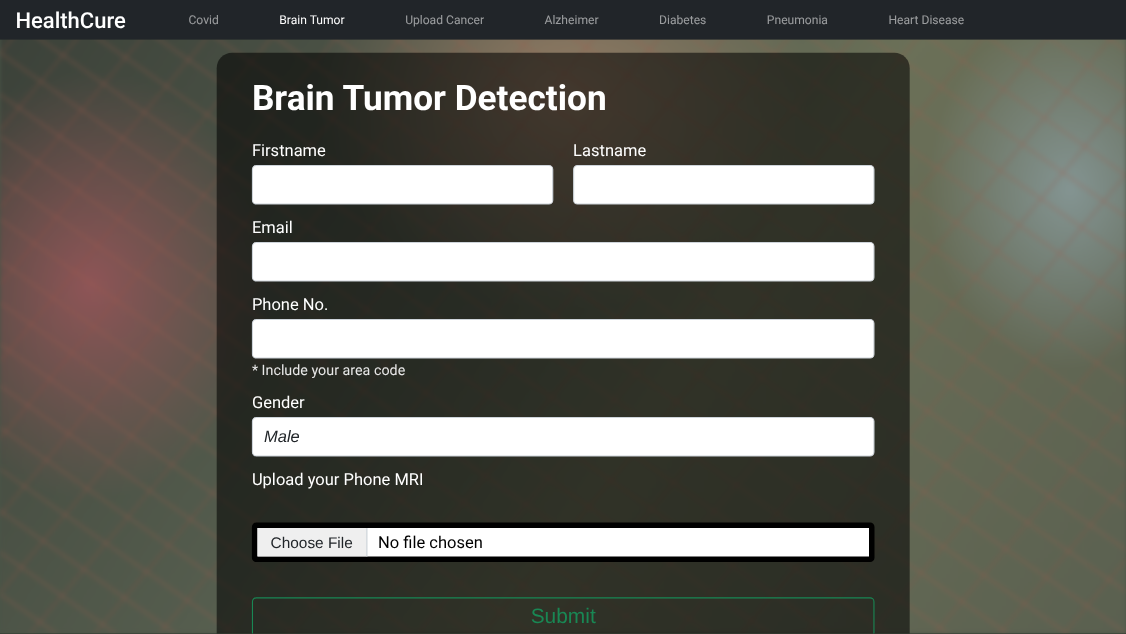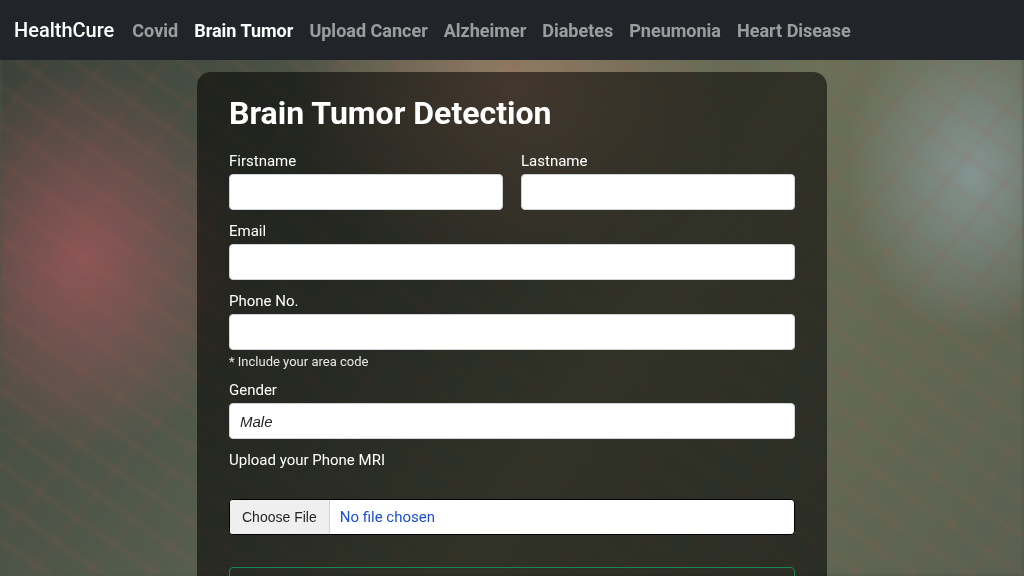--- a/index.html
+++ b/index.html
@@ -28,37 +28,37 @@
       background:
         repeating-linear-gradient(35deg, transparent 0 28px, rgba(165,95,80,0.22) 28px 31px),
         repeating-linear-gradient(-50deg, transparent 0 42px, rgba(155,85,70,0.18) 42px 45px);
       filter: blur(1.2px);
     }
     .navbar {
       position: relative;
       display: flex;
       align-items: center;
       background: #212529;
-      height: 60px;
+      height: 36px;
       padding: 0 14px;
       z-index: 2;
+      gap: 39px;
     }
     .brand {
       color: #fff;
       font-size: 20px;
       font-weight: 500;
       margin-right: 18px;
     }
     .nav-item {
       color: rgba(255,255,255,0.55);
-      font-size: 18px;
+      font-size: 11px;
       margin-right: 16px;
       cursor: pointer;
       text-decoration: none;
-      font-weight: bold;
     }
     .nav-item.active { color: #fff; }
     .card {
       position: relative;
       z-index: 2;
       width: 630px;
       margin: 12px auto 0;
       background: rgba(0,0,0,0.55);
       border-radius: 14px;
       padding: 22px 32px 22px;
@@ -84,36 +84,36 @@
       color: #212529;
       font-style: italic;
     }
     select.input { appearance: none; }
     .help { font-size: 13px; color: #e8e8e8; margin-top: 4px; }
     .file-group {
       display: flex;
       align-items: center;
       height: 36px;
       background: #fff;
-      border: 1px solid #000000;
+      border: 5px solid #000000;
       border-radius: 4px;
       overflow: hidden;
       margin-top: 30px;
     }
     .file-btn {
       height: 100%;
       padding: 0 12px;
       background: #efefef;
       border: none;
       border-right: 1px solid #ced4da;
       font-size: 14px;
       color: #212529;
       cursor: pointer;
     }
-    .file-text { padding-left: 10px; font-size: 15px; color: #1d4ed8; }
+    .file-text { padding-left: 10px; font-size: 15px; color: #000000; }
     .submit {
       width: 100%;
       height: 36px;
       margin-top: 20px;
       background: transparent;
       border: 1px solid #198754;
       border-radius: 4px;
       color: #198754;
       font-size: 19px;
       cursor: pointer;

